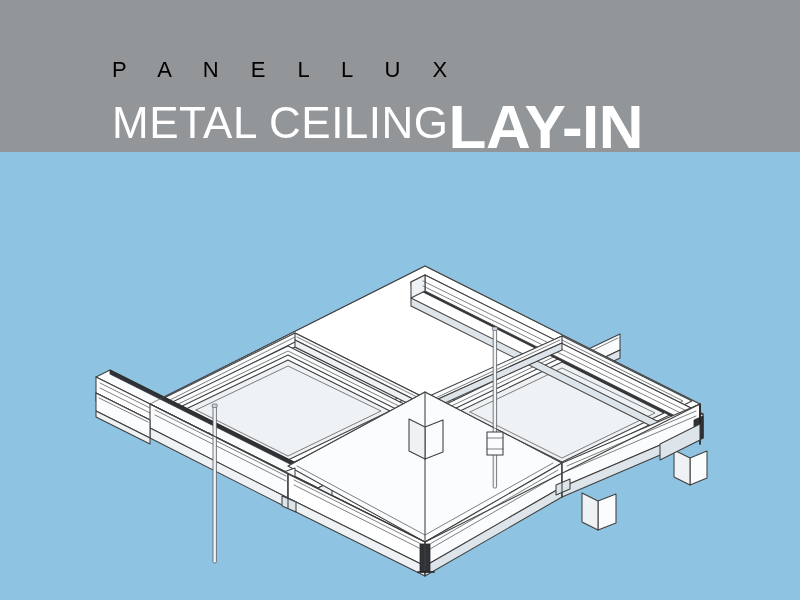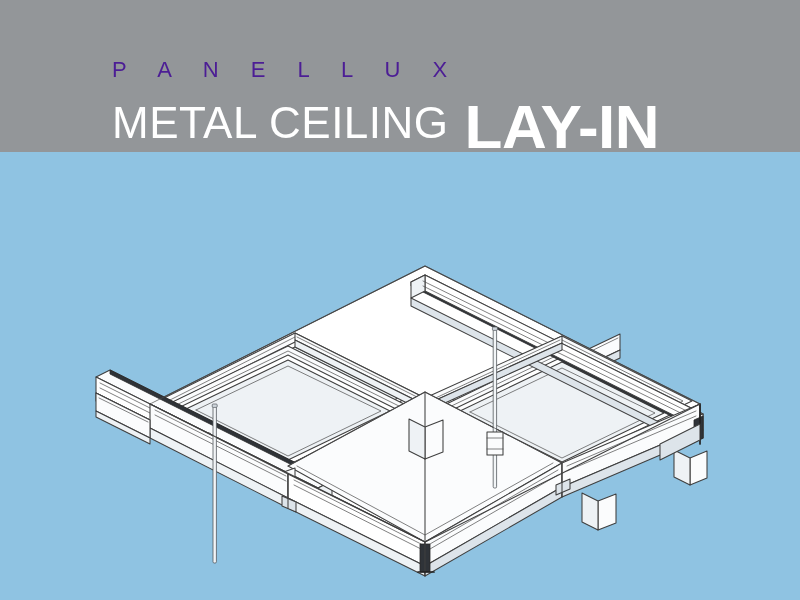--- a/index.html
+++ b/index.html
@@ -25,21 +25,21 @@
     height: 152px;
     background: #939699;
   }
   #brand-eyebrow {
     position: absolute;
     left: 112px;
     top: 59px;
     font-size: 22px;
     font-weight: 400;
     letter-spacing: 13px;
-    color: #4c1d95;
+    color: #000000;
     line-height: 1;
     white-space: nowrap;
   }
   #title-row {
     position: absolute;
     left: 112px;
     top: 92px;
     display: flex;
     align-items: center;
     white-space: nowrap;
@@ -50,21 +50,20 @@
     letter-spacing: 0.5px;
     color: #ffffff;
     line-height: 1;
   }
   #title-bold {
     font-size: 62px;
     font-weight: 700;
     letter-spacing: -0.5px;
     color: #ffffff;
     line-height: 1;
-    margin-left: 16px;
     position: relative;
     top: 4px;
   }
 
   
   #illustration-area {
     position: absolute;
     left: 0;
     top: 152px;
     width: 800px;

